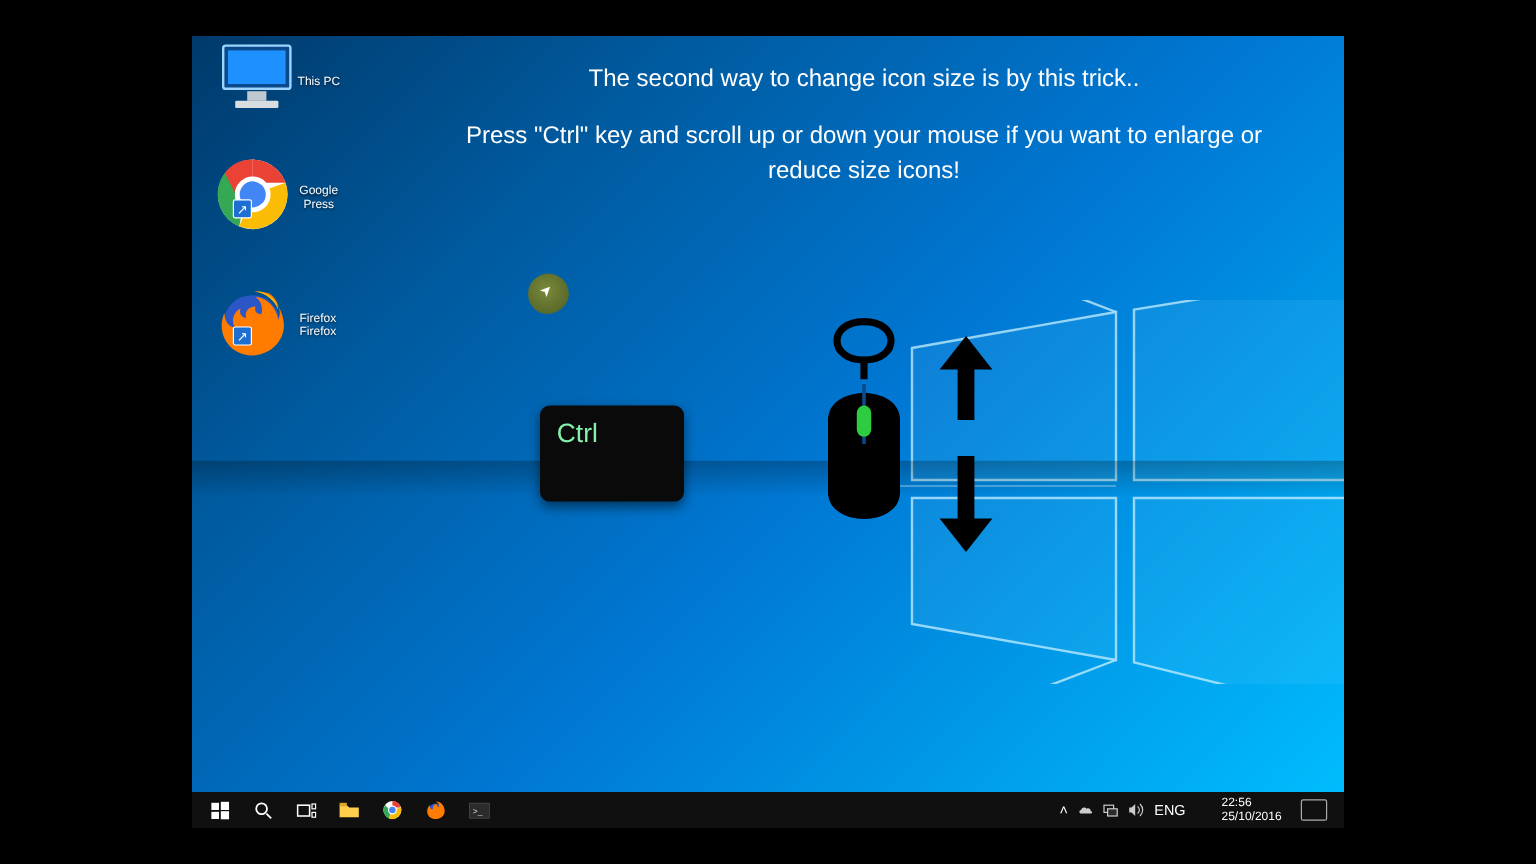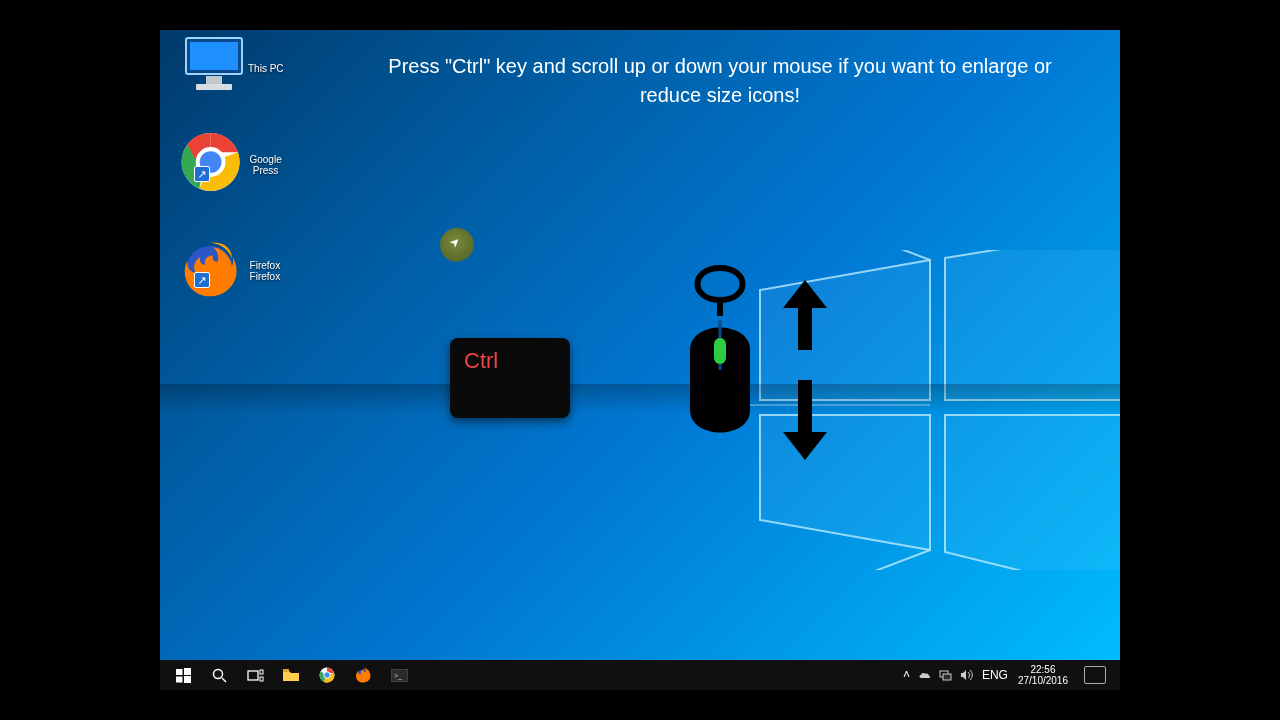--- a/index.html
+++ b/index.html
@@ -53,21 +53,21 @@
 .overlay-text {
   position: absolute; left: 200px; top: 22px; right: 40px;
   color: #fff; font-size: 20px; line-height: 1.45;
   text-align: center;
 }
 .overlay-text .p1 { margin-bottom: 18px; }
 .ctrl-key {
   position: absolute; left: 290px; top: 308px;
   width: 120px; height: 80px;
   background: #0a0a0a; border-radius: 8px;
-  color: #ef4444; font-size: 22px; padding: 10px 14px;
+  color: #86efac; font-size: 22px; padding: 10px 14px;
   box-shadow: 0 4px 10px rgba(0,0,0,0.5);
 }
 .mouse-graphic {
   position: absolute; left: 490px; top: 230px;
   width: 220px; height: 200px;
 }
 .cursor-blob {
   position: absolute; left: 280px; top: 198px;
   width: 34px; height: 34px; border-radius: 50%;
   background: radial-gradient(circle at 45% 40%, #7a8a3a 0%, #5a6a2a 70%, rgba(0,0,0,0) 75%);
@@ -79,21 +79,21 @@
 .taskbar {
   position: absolute; left: 0; right: 0; bottom: 0; height: 30px;
   background: #101010;
   display: flex; align-items: center; justify-content: space-between;
   color: #fff; font-size: 11px;
 }
 .taskbar-left { display: flex; align-items: center; gap: 2px; padding-left: 6px; }
 .tb-btn { width: 34px; height: 30px; display: flex; align-items: center; justify-content: center; cursor: pointer; }
 .taskbar-right { display: flex; align-items: center; gap: 10px; padding-right: 8px; }
 .tray-icons { display: flex; align-items: center; gap: 8px; font-size: 12px; }
-.clock { text-align: center; font-size: 10px; line-height: 1.1; }
+.clock { text-align: left; font-size: 10px; line-height: 1.1; margin-left: 20px; }
 .notif { width: 22px; height: 18px; border: 1px solid #aaa; border-radius: 2px; position: relative; }
 </style>
 </head>
 <body>
 
 <div class="letterbox-left"></div>
 <div class="letterbox-right"></div>
 
 <div class="desktop">
 
@@ -154,20 +154,21 @@
         <path d="M38 6 C50 6 62 14 66 26 C66 18 58 8 46 6 Z" fill="#ffb800"></path>
       </svg>
       <div class="shortcut-arrow">↗</div>
       <div class="lbl">Firefox Firefox</div>
     </div>
 
 
   </div>
 
   <div class="overlay-text">
+    <div class="p1">The second way to change icon size is by this trick..</div>
     <div>Press "Ctrl" key and scroll up or down your mouse if you want to enlarge or reduce size icons!</div>
   </div>
 
   <div class="cursor-blob"></div>
 
   <div class="ctrl-key">
     <span>Ctrl</span>
   </div>
 
   <svg class="mouse-graphic" viewBox="0 0 220 200">
@@ -254,21 +255,21 @@
           </svg>
         <svg width="14" height="12" viewBox="0 0 14 12">
             <path d="M1 4 L3 4 L6 1 L6 11 L3 8 L1 8 Z" fill="#ccc"></path>
             <path d="M8 3 C10 5 10 7 8 9" fill="none" stroke="#ccc"></path>
             <path d="M10 1 C13 4 13 8 10 11" fill="none" stroke="#ccc"></path>
           </svg>
         <span>ENG</span>
       </div>
       <div class="clock">
         <div>22:56</div>
-        <div>27/10/2016</div>
+        <div>25/10/2016</div>
       </div>
       <div class="tb-btn">
         <div class="notif"></div>
       </div>
     </div>
   </div>
 
 </div>
 
 </body></html>

